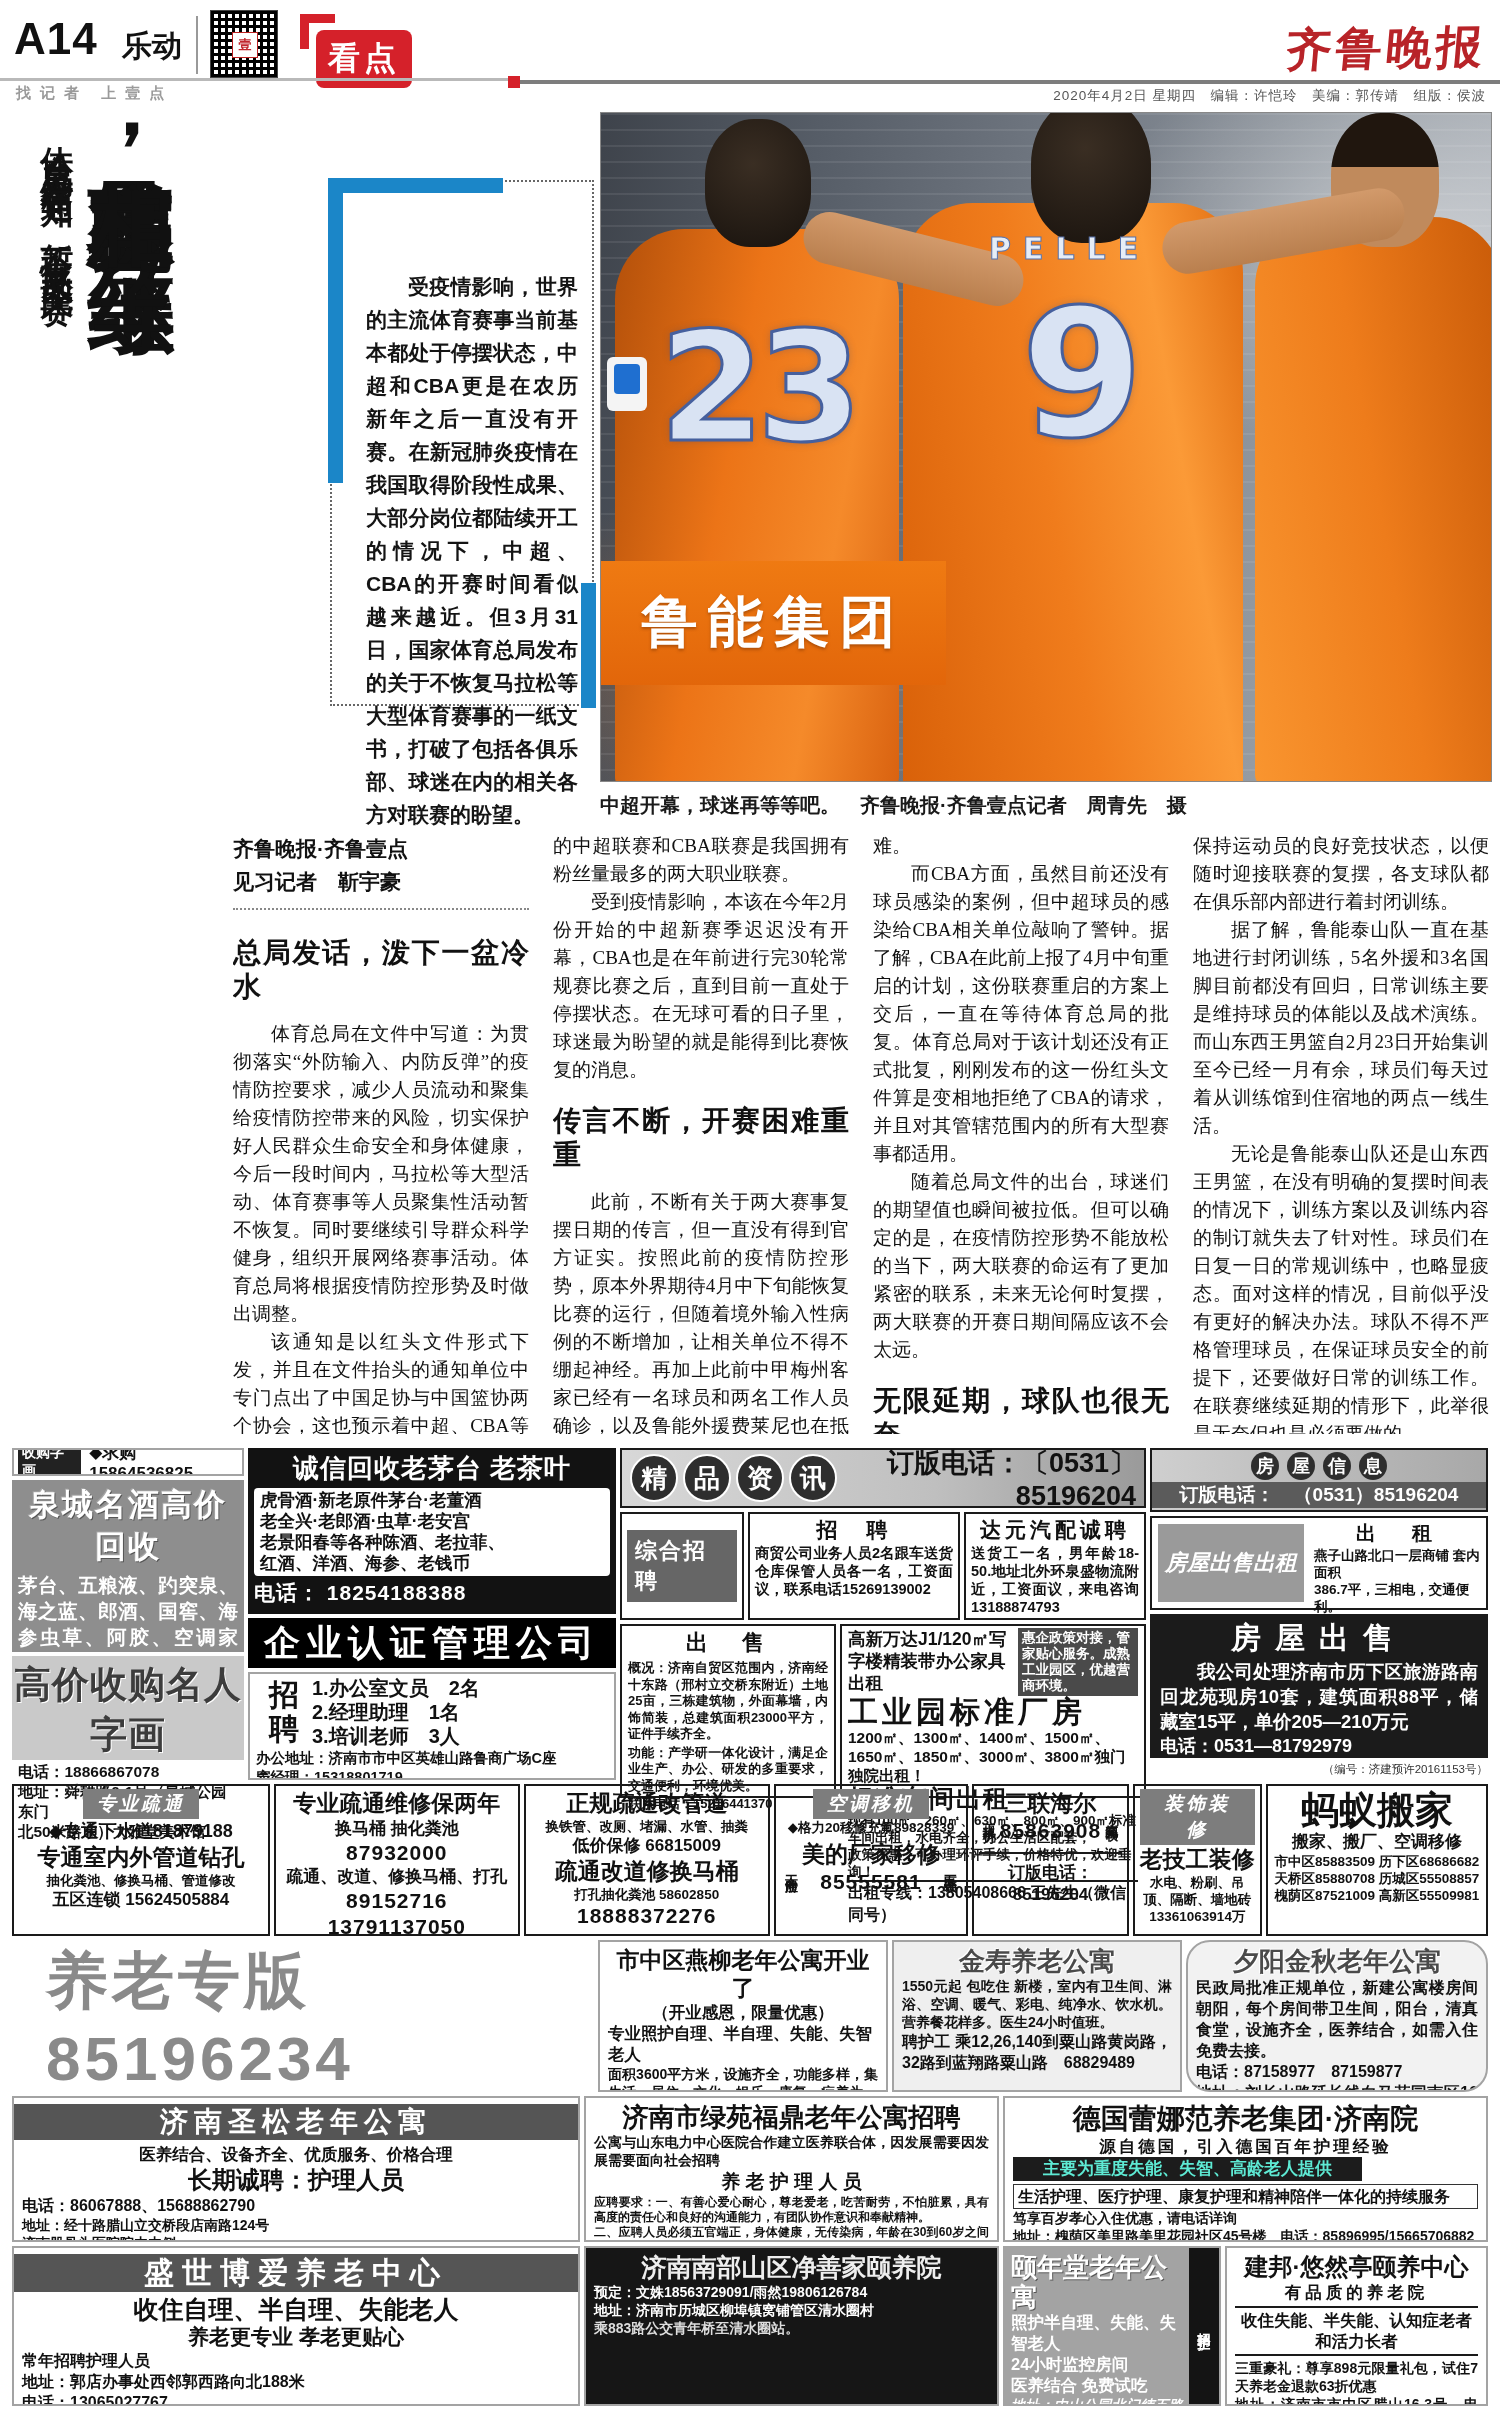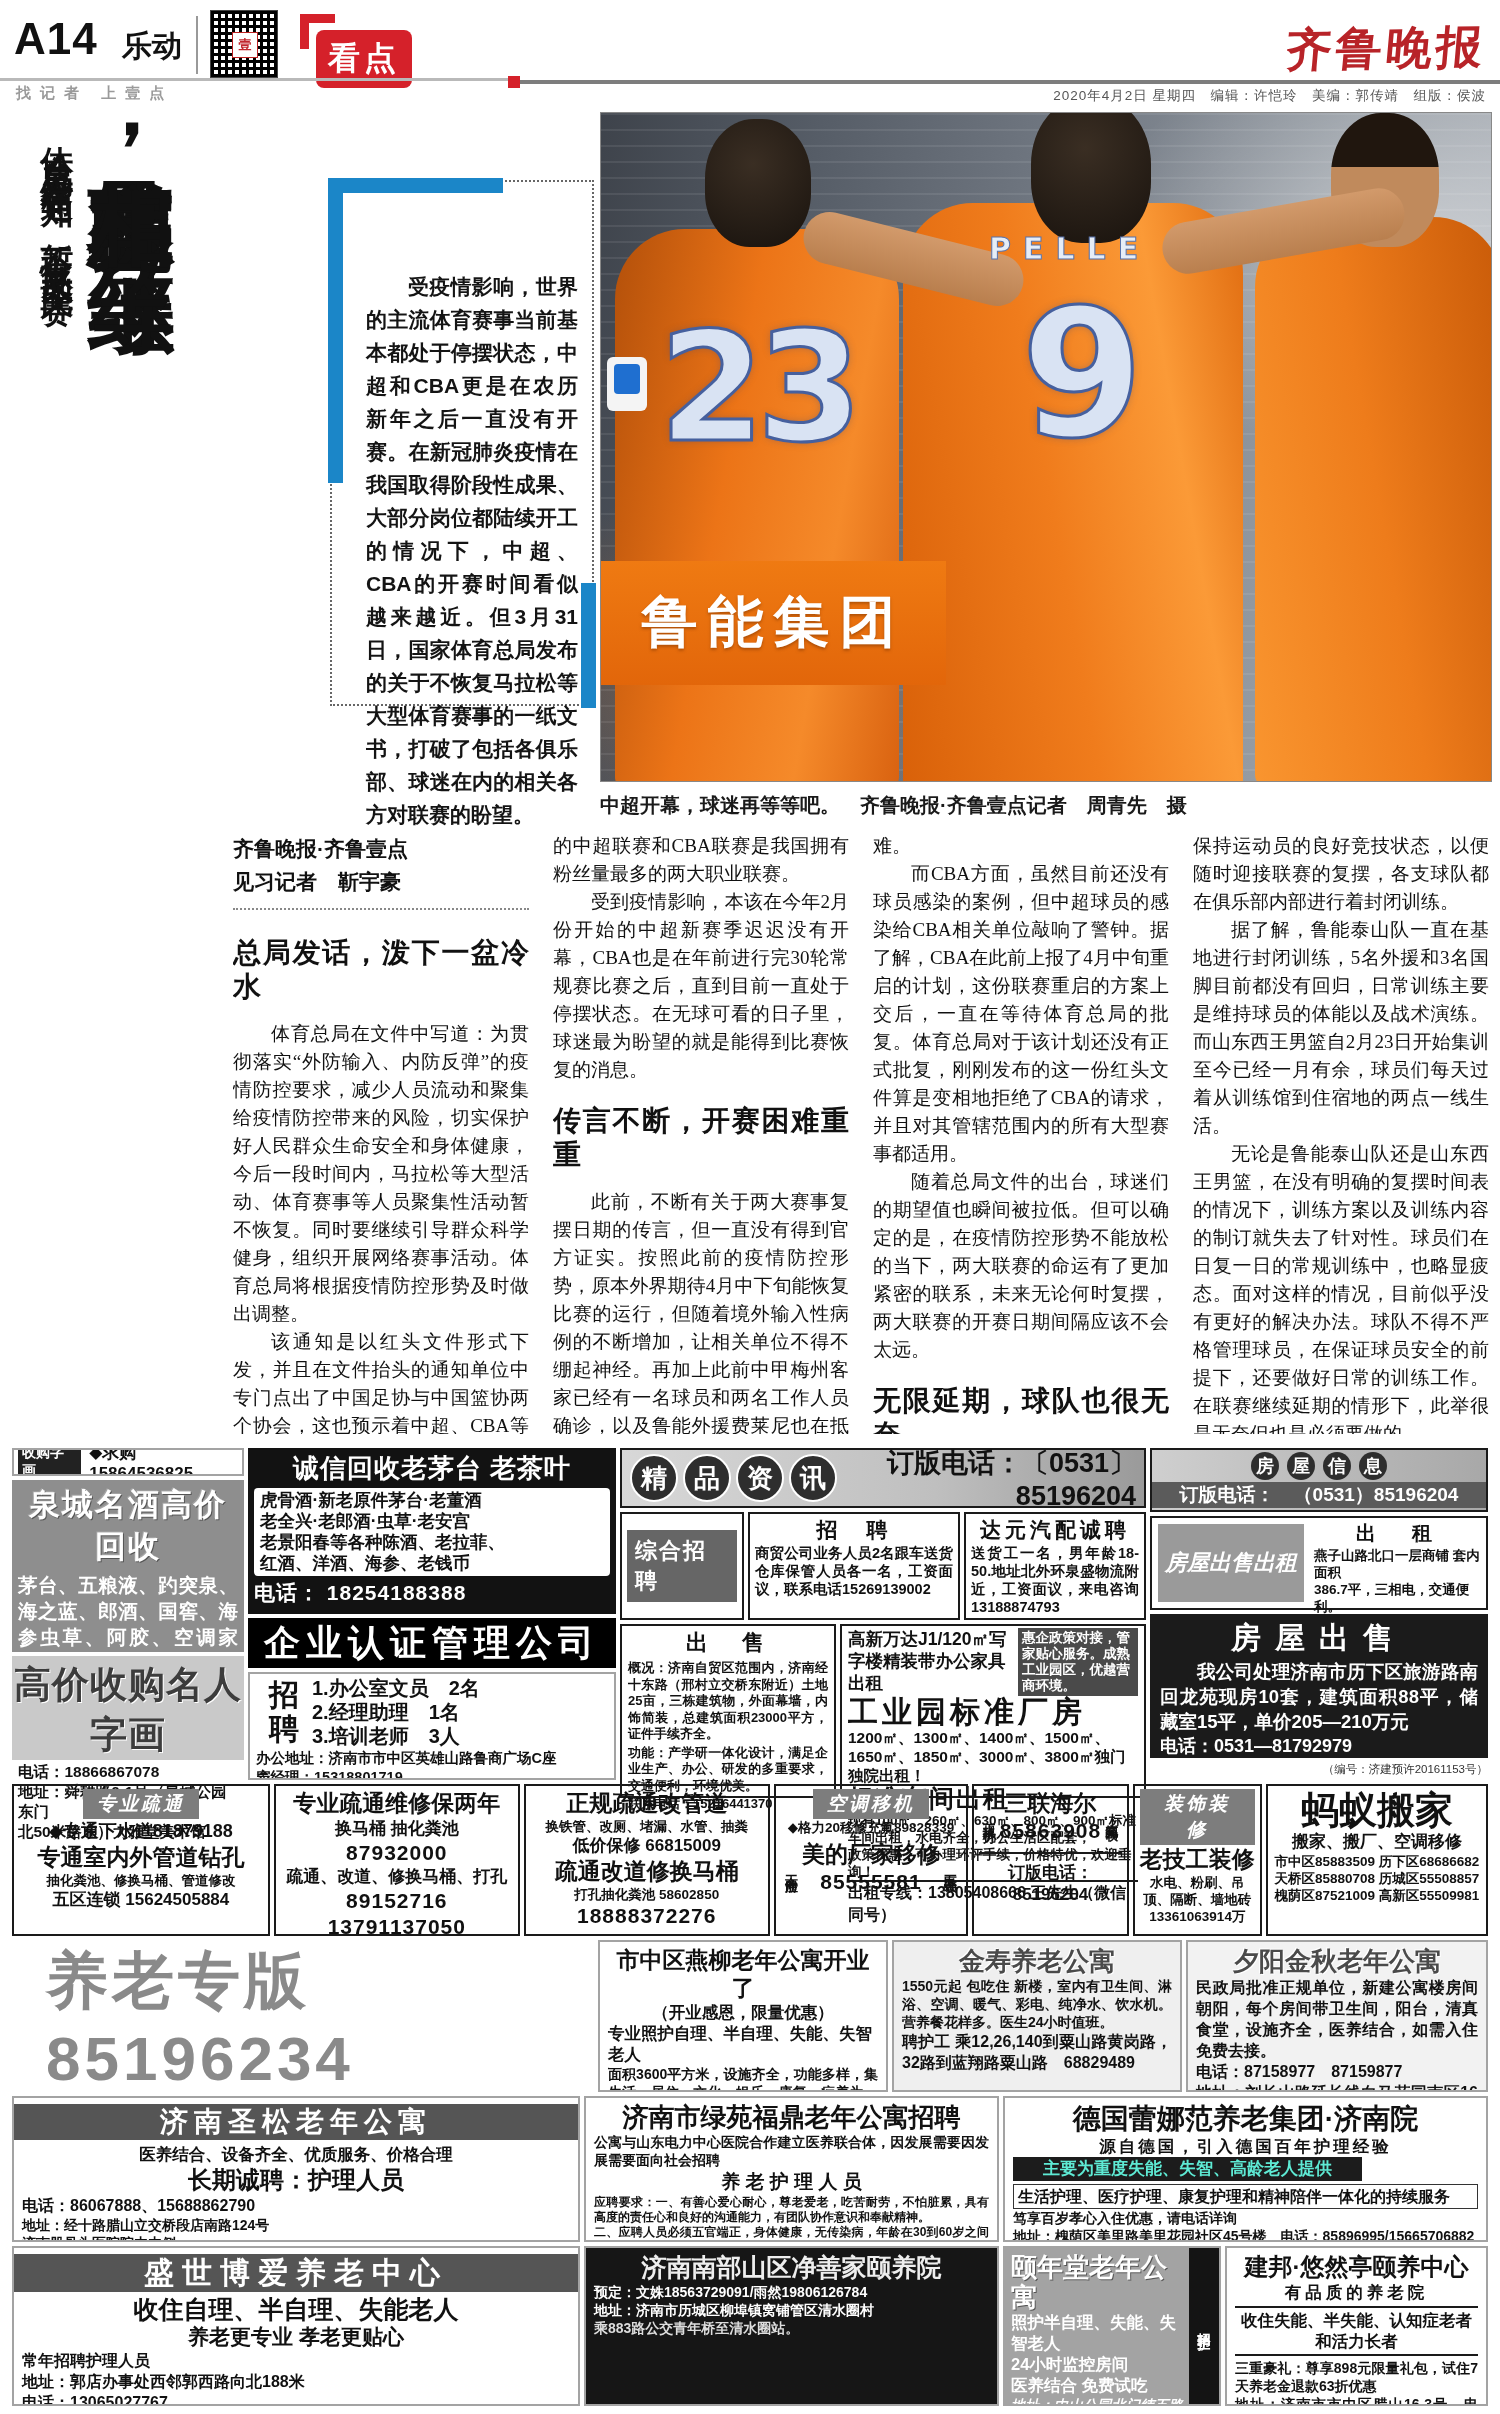--- a/index.html
+++ b/index.html
@@ -463,21 +463,21 @@
         <div class="sub-b ctr">（开业感恩，限量优惠）</div>
         <div class="sub-b">专业照护自理、半自理、失能、失智老人</div>
         <div class="txt-s">面积3600平方米，设施齐全，功能多样，集生活、居住、文化、娱乐、康复、疗养为一体。</div>
 
       </div>
       <div class="ac cellpad" style="width:290px;background:#efefef;">
         <div class="t-big2 ctr outline-t">金寿养老公寓</div>
         <div class="txt-s">1550元起 包吃住 新楼，室内有卫生间、淋浴、空调、暖气、彩电、纯净水、饮水机。营养餐花样多。医生24小时值班。</div>
         <div class="txt-m">聘护工 乘12,26,140到粟山路黄岗路，32路到蓝翔路粟山路　68829489</div>
       </div>
-      <div class="ac cellpad" style="flex:1;background:#f2f2f2;">
+      <div class="ac cellpad" style="flex:1;background:#f2f2f2;border-radius:24px;">
         <div class="t-big2 ctr outline-t">夕阳金秋老年公寓</div>
         <div class="txt-m">民政局批准正规单位，新建公寓楼房间朝阳，每个房间带卫生间，阳台，清真食堂，设施齐全，医养结合，如需入住免费去接。</div>
         <div class="txt-m">电话：87158977　87159877</div>
         <div class="txt-m">地址：刘长山路延长线白马花园南区16号楼</div>
       </div>
     </div>
 
     <div class="adrow" style="height:146px;">
       <div class="ac" style="width:568px;">
         <div class="graybar" style="font-size:28px;line-height:36px;letter-spacing:6px;">济南圣松老年公寓</div>

